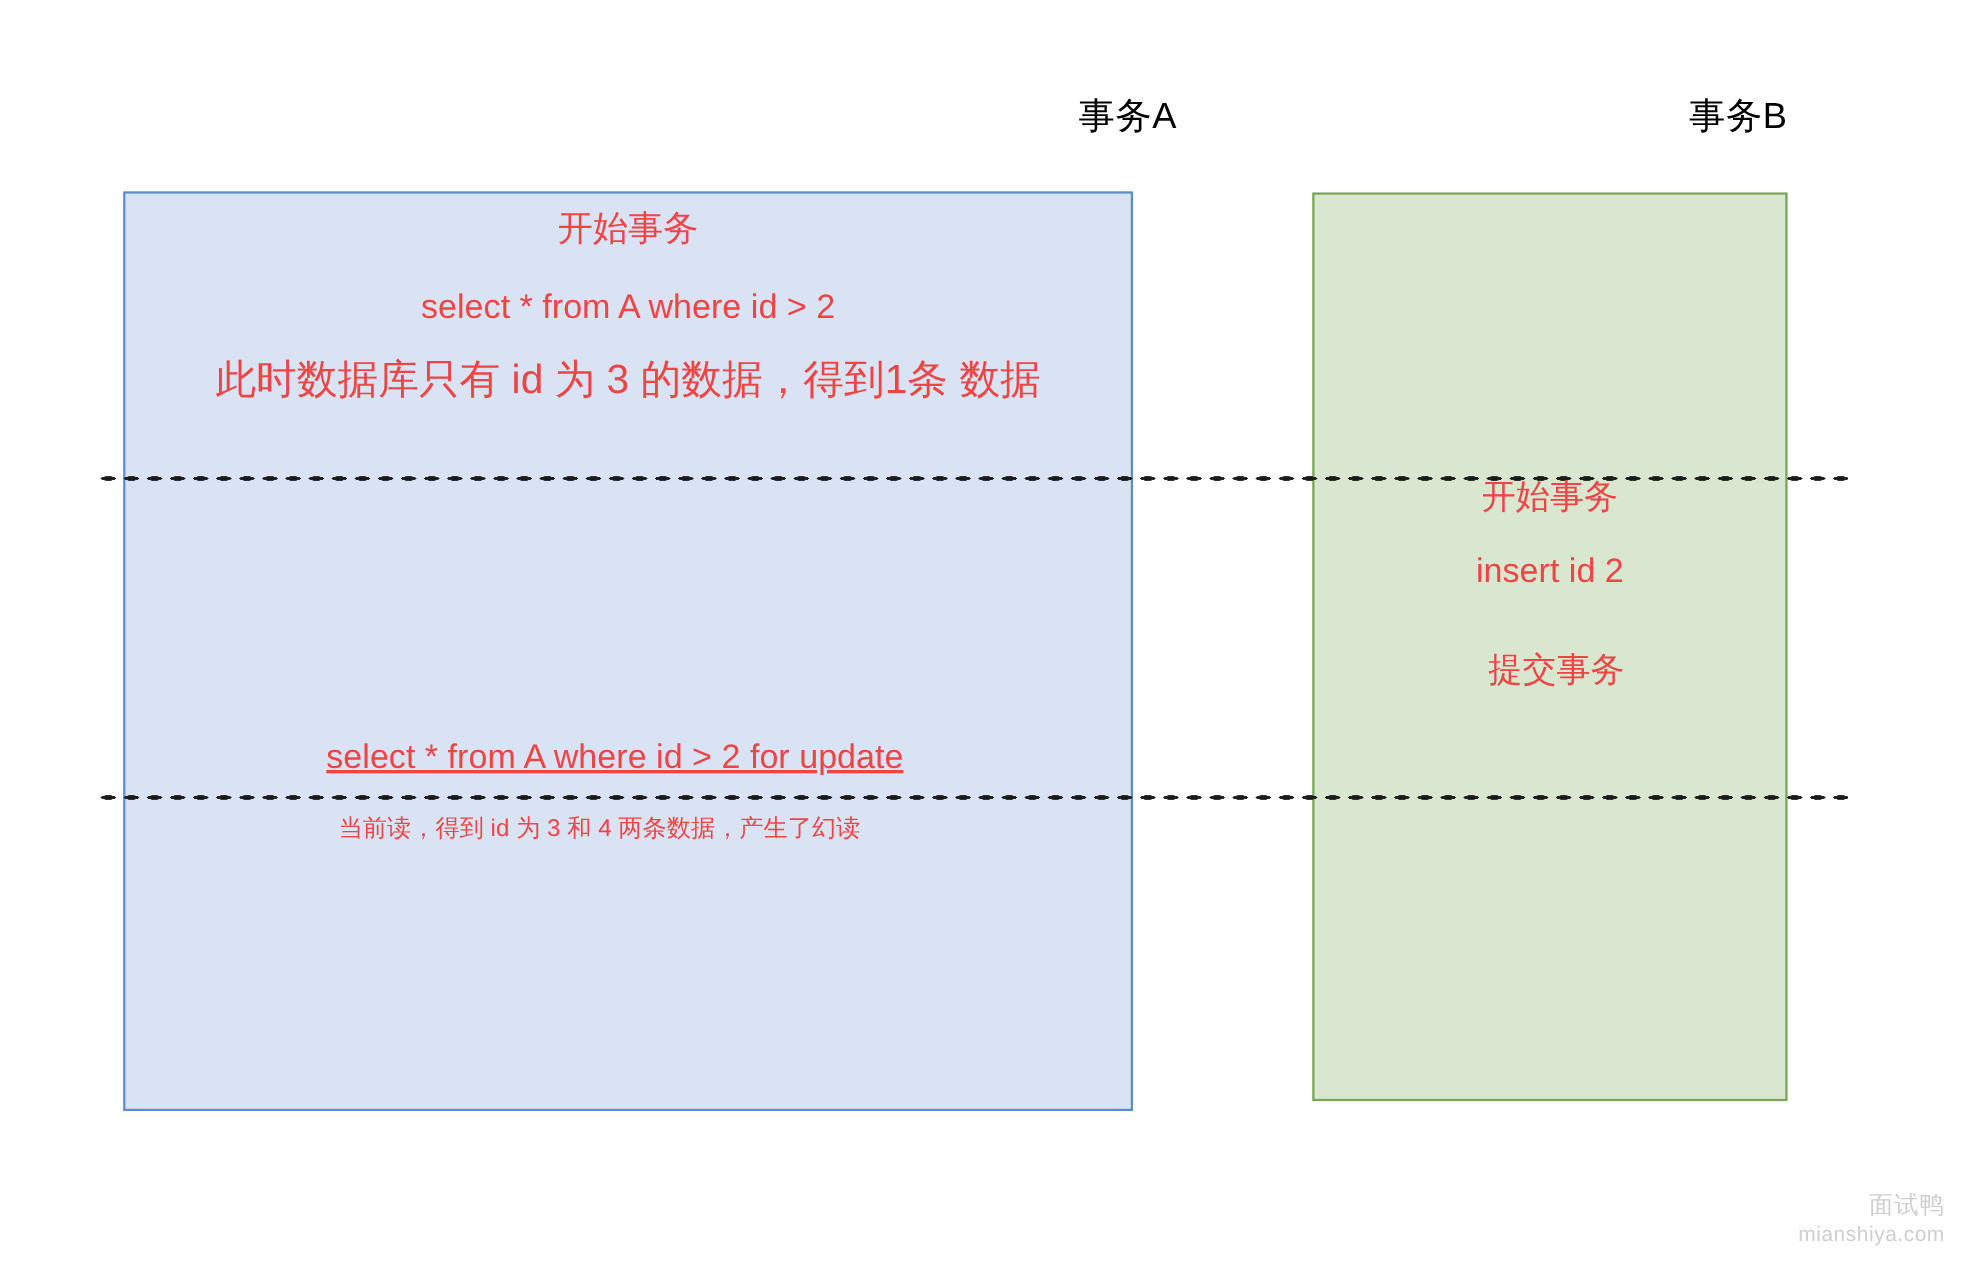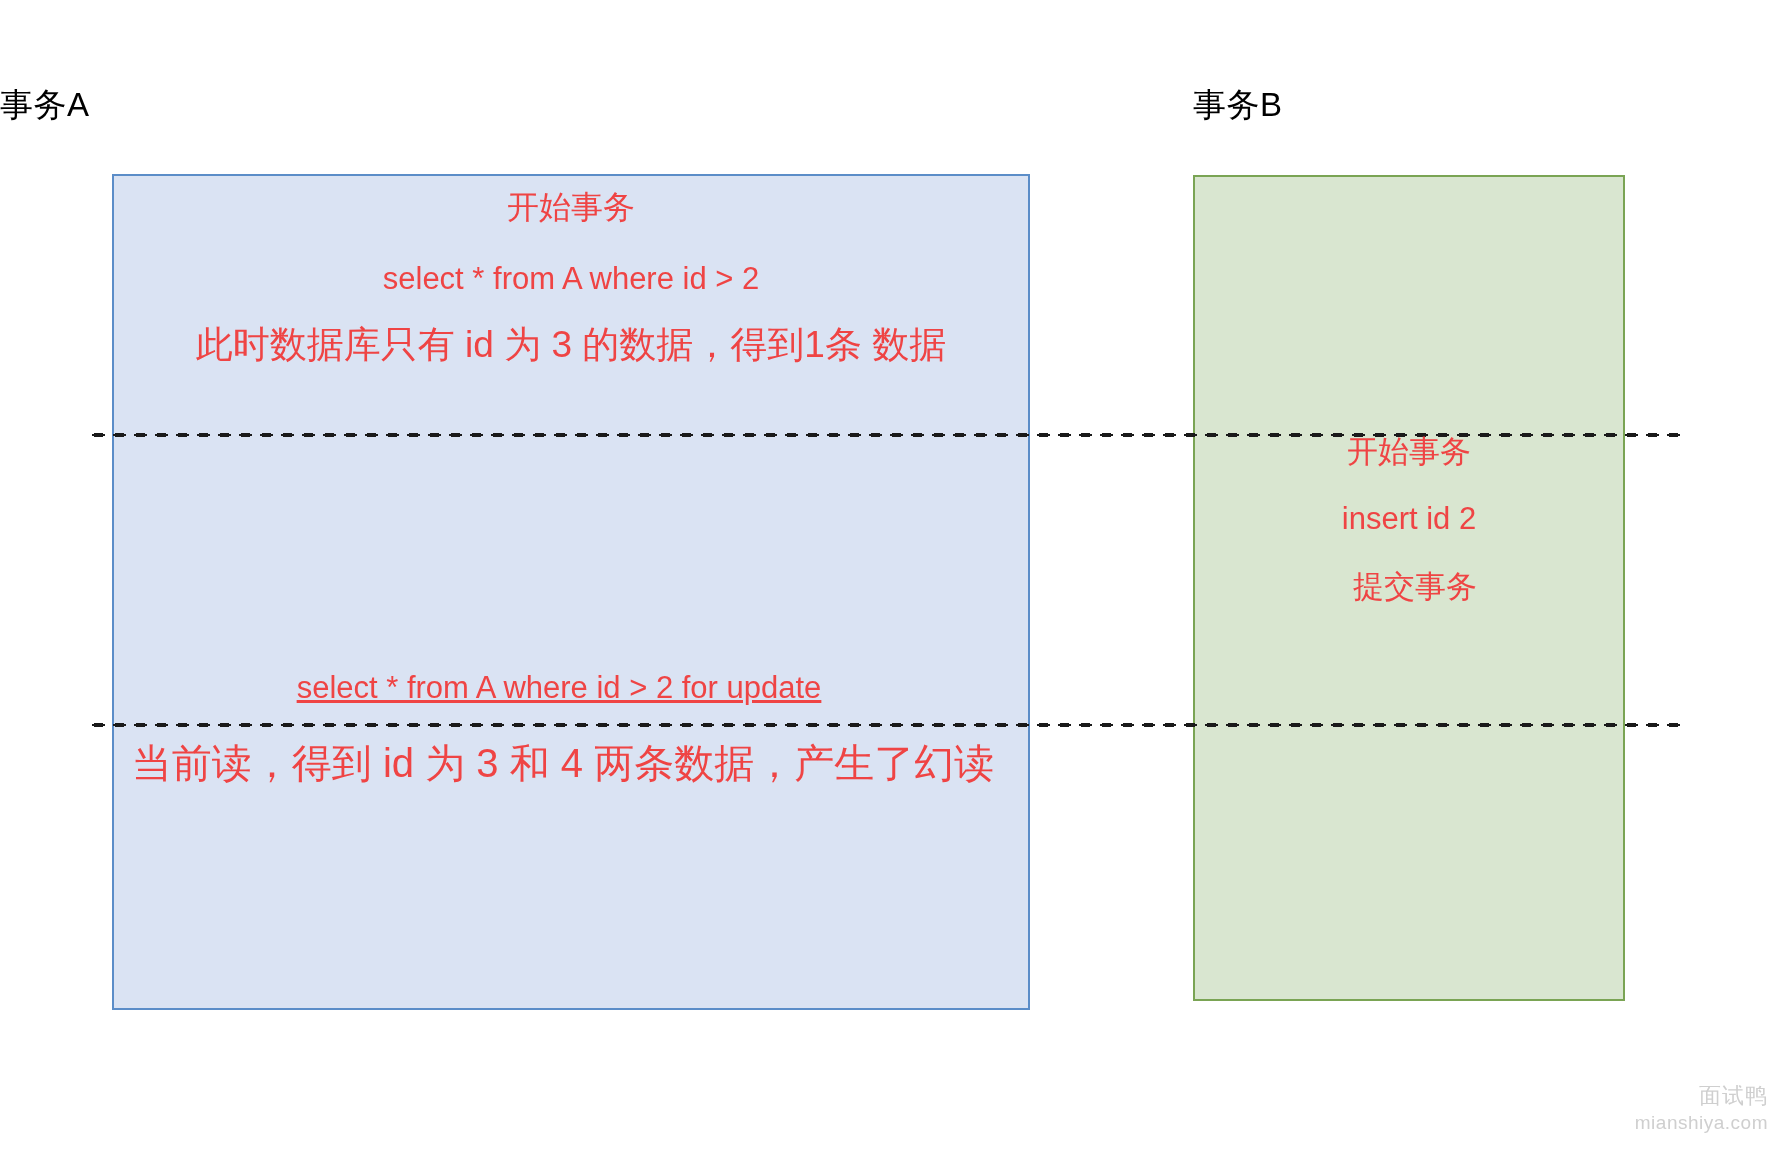--- a/index.html
+++ b/index.html
@@ -18,21 +18,21 @@
     background: #ffffff;
     overflow: hidden;
   }
 
   
   .col-title {
     position: absolute;
     font-size: 33px;
     line-height: 1;
     color: #000000;
-    text-align: left;
+    text-align: right;
     white-space: nowrap;
     letter-spacing: 0.5px;
   }
   #title-a { left: 0; top: 88px; width: 1070px; }
   #title-b { left: 1193px; top: 88px; width: 432px; }
 
   
   .lane {
     position: absolute;
     box-sizing: border-box;
@@ -77,26 +77,26 @@
     line-height: 1.1;
   }
   .step.cn { font-size: 31px; }
   .step.sql { font-size: 31px; }
 
   
   #a-step-1 { left: 112px; top: 190px; width: 918px; font-size: 32px; }
   #a-step-2 { left: 112px; top: 262px; width: 918px; font-size: 31px; }
   #a-step-3 { left: 112px; top: 325px; width: 918px; font-size: 37px; }
   #a-step-4 { left: 100px; top: 671px; width: 918px; font-size: 31px; text-decoration: underline; }
-  #a-step-5 { left: 104px; top: 741px; width: 918px; font-size: 40px; }
+  #a-step-5 { left: 86px; top: 741px; width: 918px; font-size: 22px; }
 
   
   #b-step-1 { left: 1193px; top: 435px; width: 432px; font-size: 31px; }
   #b-step-2 { left: 1193px; top: 502px; width: 432px; font-size: 31px; }
-  #b-step-3 { left: 1199px; top: 570px; width: 432px; font-size: 31px; }
+  #b-step-3 { left: 1199px; top: 592px; width: 432px; font-size: 31px; }
 
   
   #watermark {
     position: absolute;
     right: 16px;
     bottom: 14px;
     text-align: right;
     color: #cfcfcf;
     line-height: 1.35;
     user-select: none;

